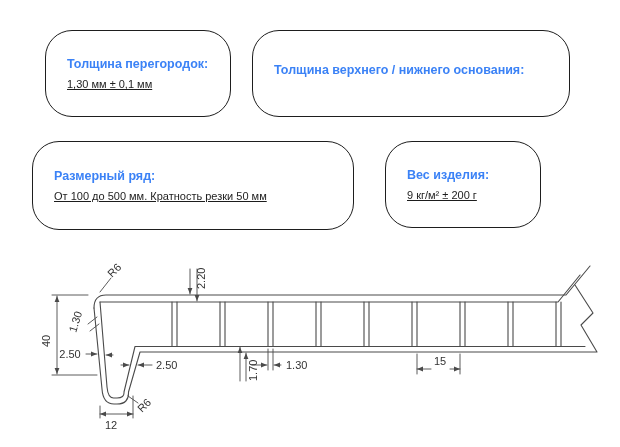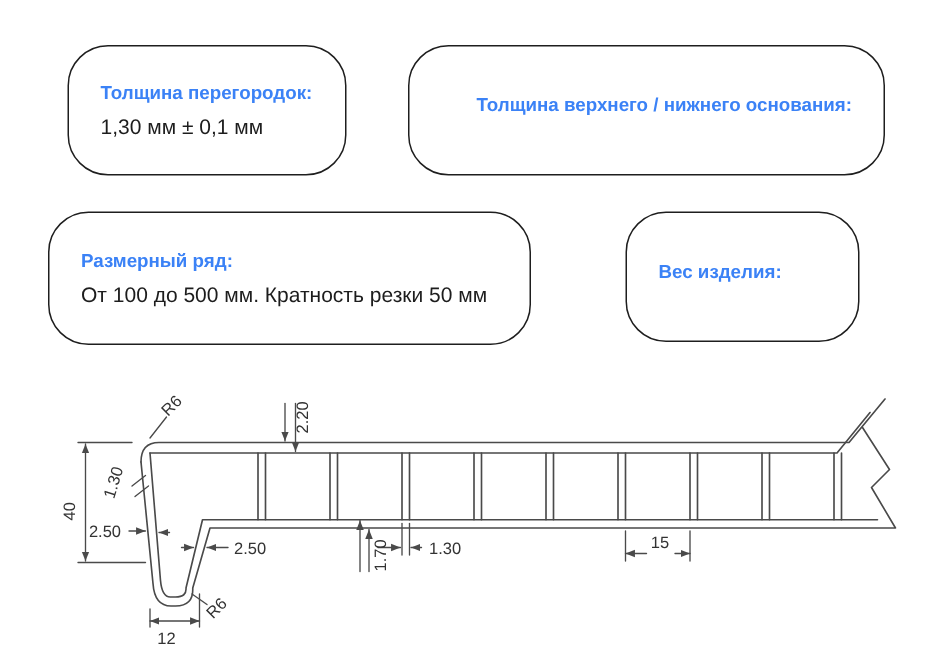--- a/index.html
+++ b/index.html
@@ -15,34 +15,35 @@
     border:1.4px solid #1e1e1e;
     border-radius:27px;
     box-sizing:border-box;
     display:flex;
     flex-direction:column;
     justify-content:center;
     padding:0 21px;
     background:#fff;
   }
   .box1 { left:45px;  top:30px;  width:186px; height:87px; }
-  .box2 { left:272px; top:30px;  width:318px; height:87px;align-items:flex-end; }
+  .box2 { left:252px; top:30px;  width:318px; height:87px; }
   .box3 { left:32px;  top:141px; width:322px; height:89px; }
-  .box4 { left:385px; top:141px; width:156px; height:87px;margin-left:32px; }
+  .box4 { left:385px; top:141px; width:156px; height:87px; }
   .spec-title {
     font-weight:bold;
     font-size:12.5px;
     color:#3b82f6;
     margin-bottom:7px;
     white-space:nowrap;
   }
   .spec-value {
-    font-size:14px;
+    font-size:11px;
     color:#1d1d1d;
     white-space:nowrap;
+    text-decoration:underline;
   }
   #drawing {
     position:absolute;
     left:0; top:247px;
   }
   .dim-text {
     font-size:11px;
     fill:#333333;
     stroke:none;
     font-family:"Liberation Sans", sans-serif;
@@ -60,20 +61,21 @@
   <div class="spec-title">Толщина верхнего / нижнего основания:</div>
 </div>
 
 <div class="spec-box box3">
   <div class="spec-title">Размерный ряд:</div>
   <div class="spec-value">От 100 до 500 мм. Кратность резки 50 мм</div>
 </div>
 
 <div class="spec-box box4">
   <div class="spec-title">Вес изделия:</div>
+  <div class="spec-value">9 кг/м² ± 200 г</div>
 </div>
 
 <svg id="drawing" width="620" height="200" viewBox="0 0 620 200" xmlns="http://www.w3.org/2000/svg">
   <defs>
     <marker id="arr" viewBox="0 0 10 10" refX="10" refY="5" markerWidth="7" markerHeight="7" orient="auto-start-reverse">
       <path d="M0,1 L10,5 L0,9 z" fill="#4a4a4a"></path>
     </marker>
   </defs>
 
   <g stroke="#4a4a4a" stroke-width="1.1" fill="none" stroke-linejoin="round" stroke-linecap="round">

